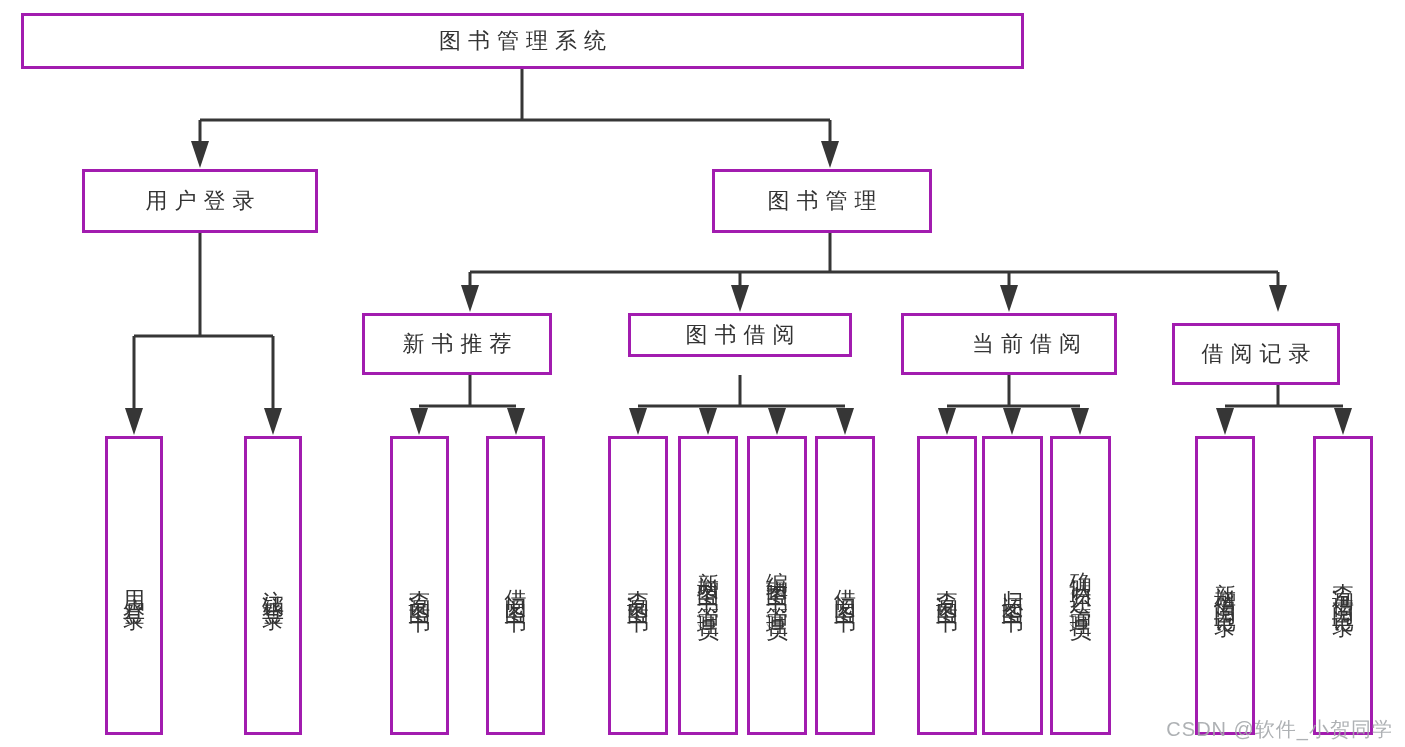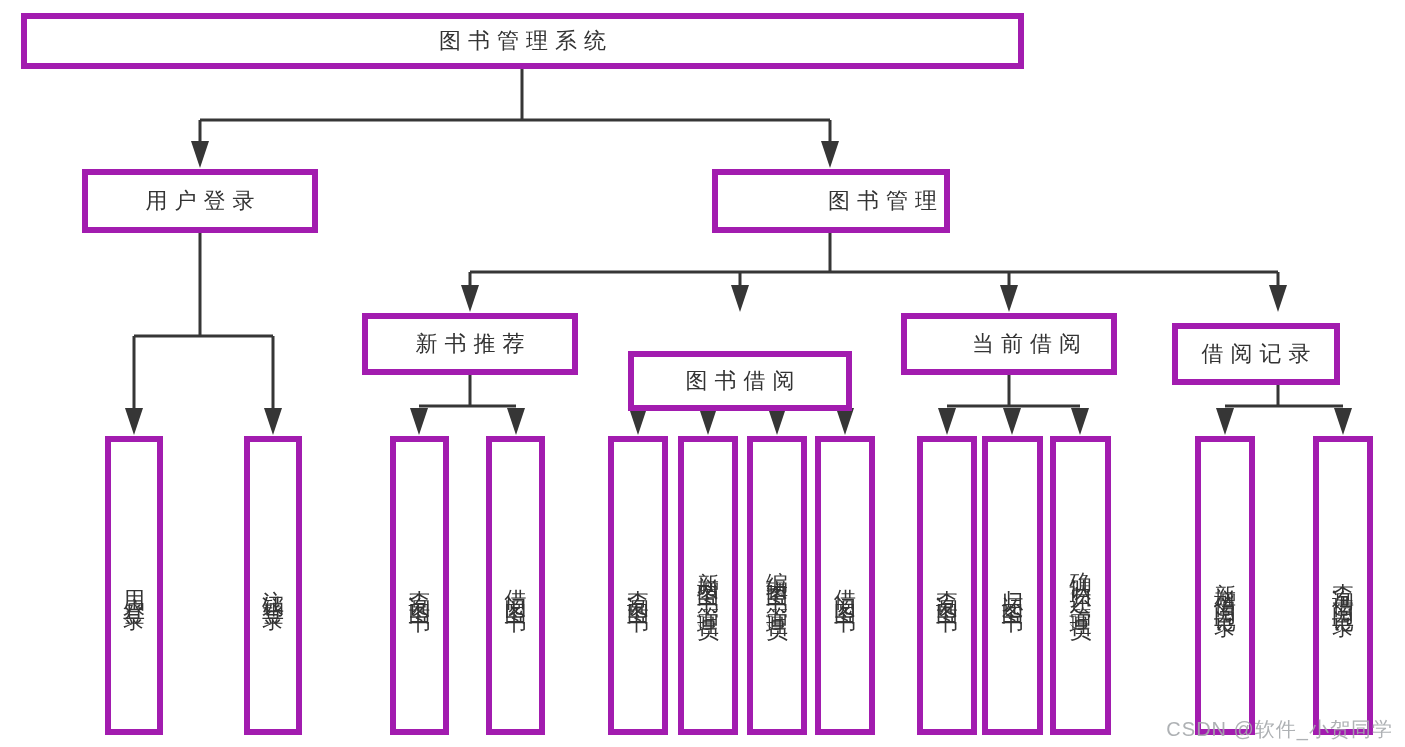--- a/index.html
+++ b/index.html
@@ -8,21 +8,21 @@
     width:1405px;height:747px;
     background:#ffffff;
     font-family:"Liberation Sans","DejaVu Sans",sans-serif;
     color:#333333;
     overflow:hidden;
   }
   svg.connectors{position:absolute;left:0;top:0;z-index:0;}
   .node{
     position:absolute;
     box-sizing:border-box;
-    border:6px solid #a21caf;
+    border:3px solid #a21caf;
     background:#ffffff;
     display:flex;align-items:center;justify-content:center;
     z-index:1;
   }
   .node .hlabel{
     font-size:22px;
     letter-spacing:7px;
     padding-left:7px; 
     white-space:nowrap;
     color:#333333;
@@ -90,28 +90,28 @@
     </g>
   </svg>
 
   <div class="node" style="left:21px;top:13px;width:1003px;height:56px;">
     <span class="hlabel">图书管理系统</span>
   </div>
 
   <div class="node" style="left:82px;top:169px;width:236px;height:64px;">
     <span class="hlabel">用户登录</span>
   </div>
-  <div class="node" style="left:712px;top:169px;width:238px;height:64px;justify-content:flex-end;">
+  <div class="node" style="left:712px;top:169px;width:220px;height:64px;">
     <span class="hlabel">图书管理</span>
   </div>
 
-  <div class="node" style="left:362px;top:313px;width:216px;height:62px;">
+  <div class="node" style="left:362px;top:313px;width:190px;height:62px;">
     <span class="hlabel">新书推荐</span>
   </div>
-  <div class="node" style="left:628px;top:313px;width:224px;height:60px;margin-top:38px;">
+  <div class="node" style="left:628px;top:313px;width:224px;height:44px;">
     <span class="hlabel">图书借阅</span>
   </div>
   <div class="node" style="left:901px;top:313px;width:216px;height:62px;padding-left:35px;">
     <span class="hlabel">当前借阅</span>
   </div>
   <div class="node" style="left:1172px;top:323px;width:168px;height:62px;">
     <span class="hlabel">借阅记录</span>
   </div>
 
   <div class="node leaf" style="left:105px;top:436px;width:58px;height:299px;">

